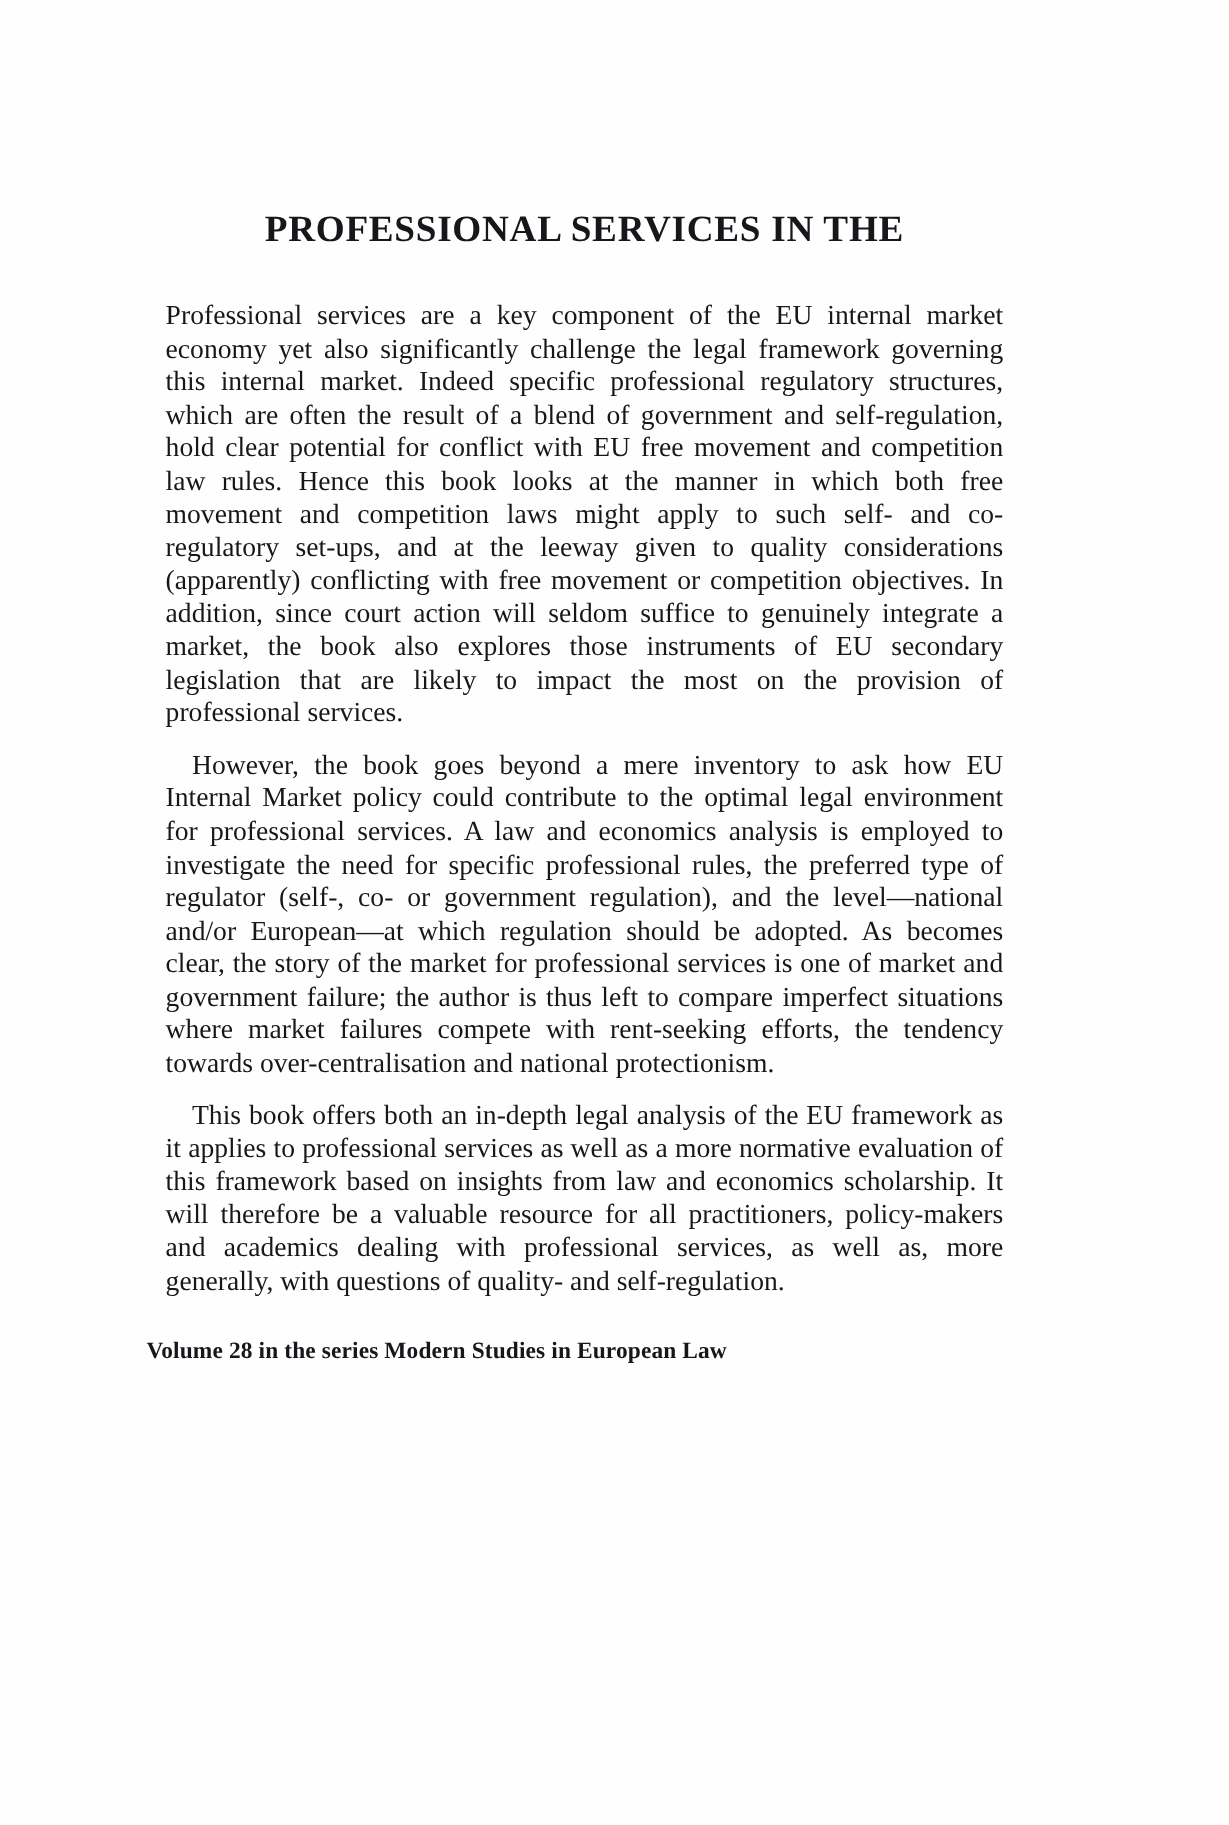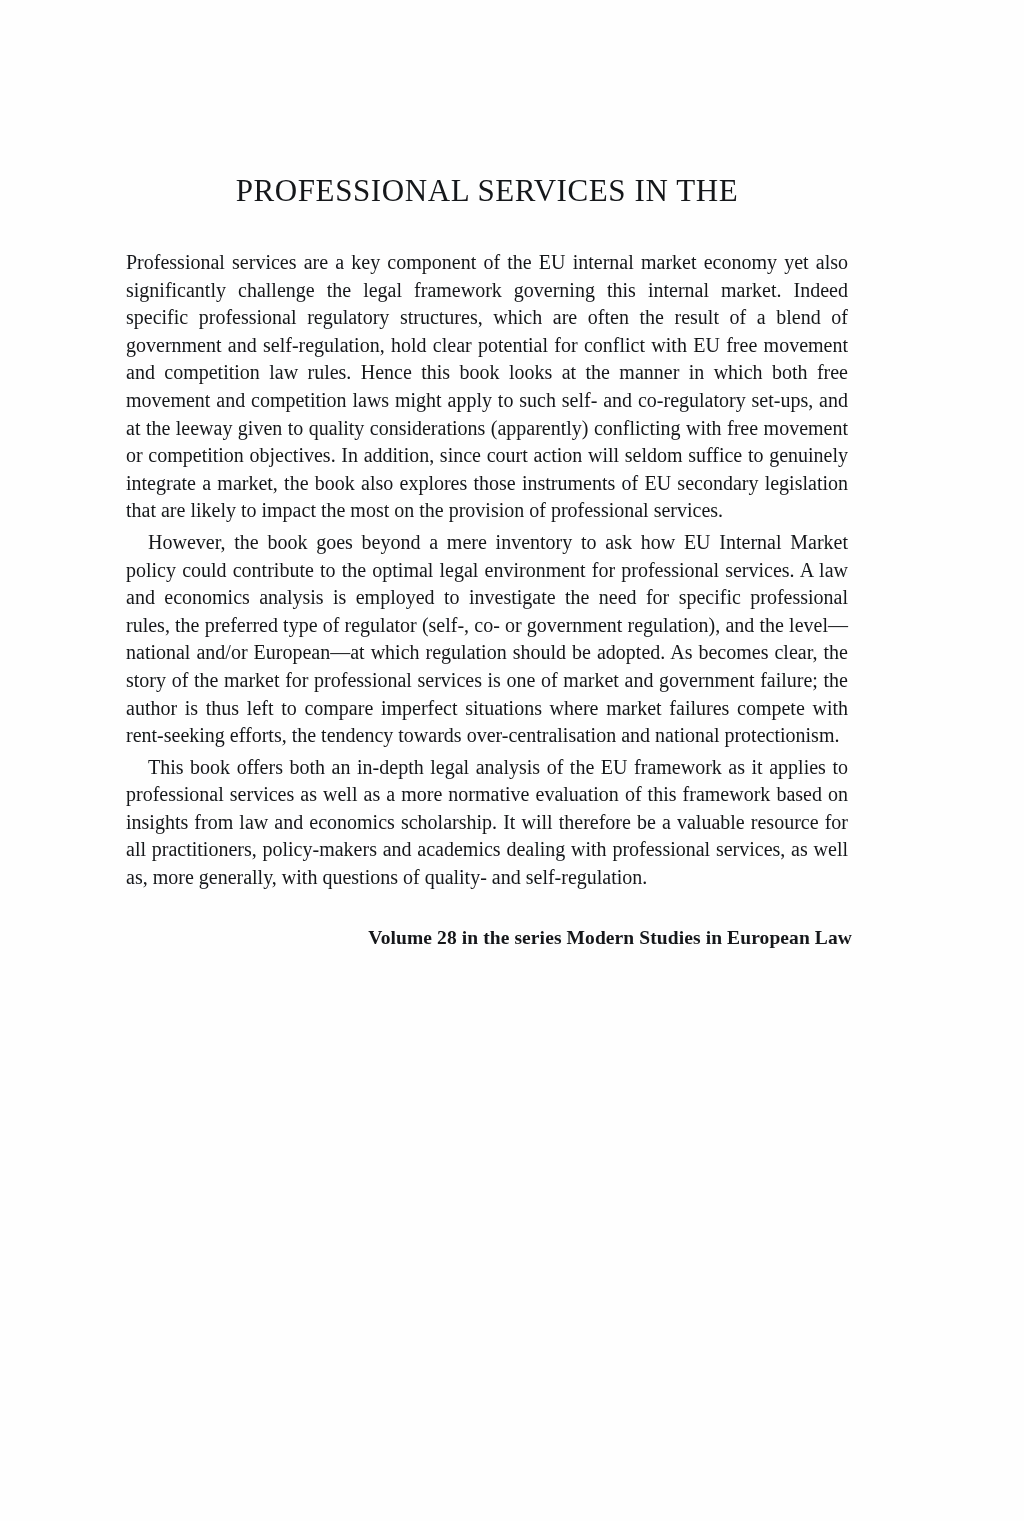--- a/index.html
+++ b/index.html
@@ -30,40 +30,40 @@
     width: 730px;
   }
   .title {
     text-align: center;
     font-family: "Liberation Serif", serif;
     font-size: 31px;
     line-height: 41px;
     letter-spacing: 0.6px;
     color: #15171a;
     margin: 0 0 38px 0;
-    font-weight: 400;
+    font-weight: 700;
   }
   .title .line {
     display: block;
   }
   p.body-par {
-    margin: 4px;
+    margin: 16px;
     text-align: justify;
-    font-size: 20px;
+    font-size: 23px;
     line-height: 27.6px;
     color: #15171a;
     text-indent: 0;
     hyphens: none;
   }
   p.body-par.indent {
     text-indent: 22px;
   }
   .series-note {
     margin-top: 33px;
-    text-align: right;
+    text-align: left;
     font-weight: bold;
     font-size: 19.5px;
     line-height: 26px;
     color: #15171a;
     letter-spacing: 0.1px;
     font-family: Liberation Serif, serif;
   }
 </style>
 </head>
 <body>

